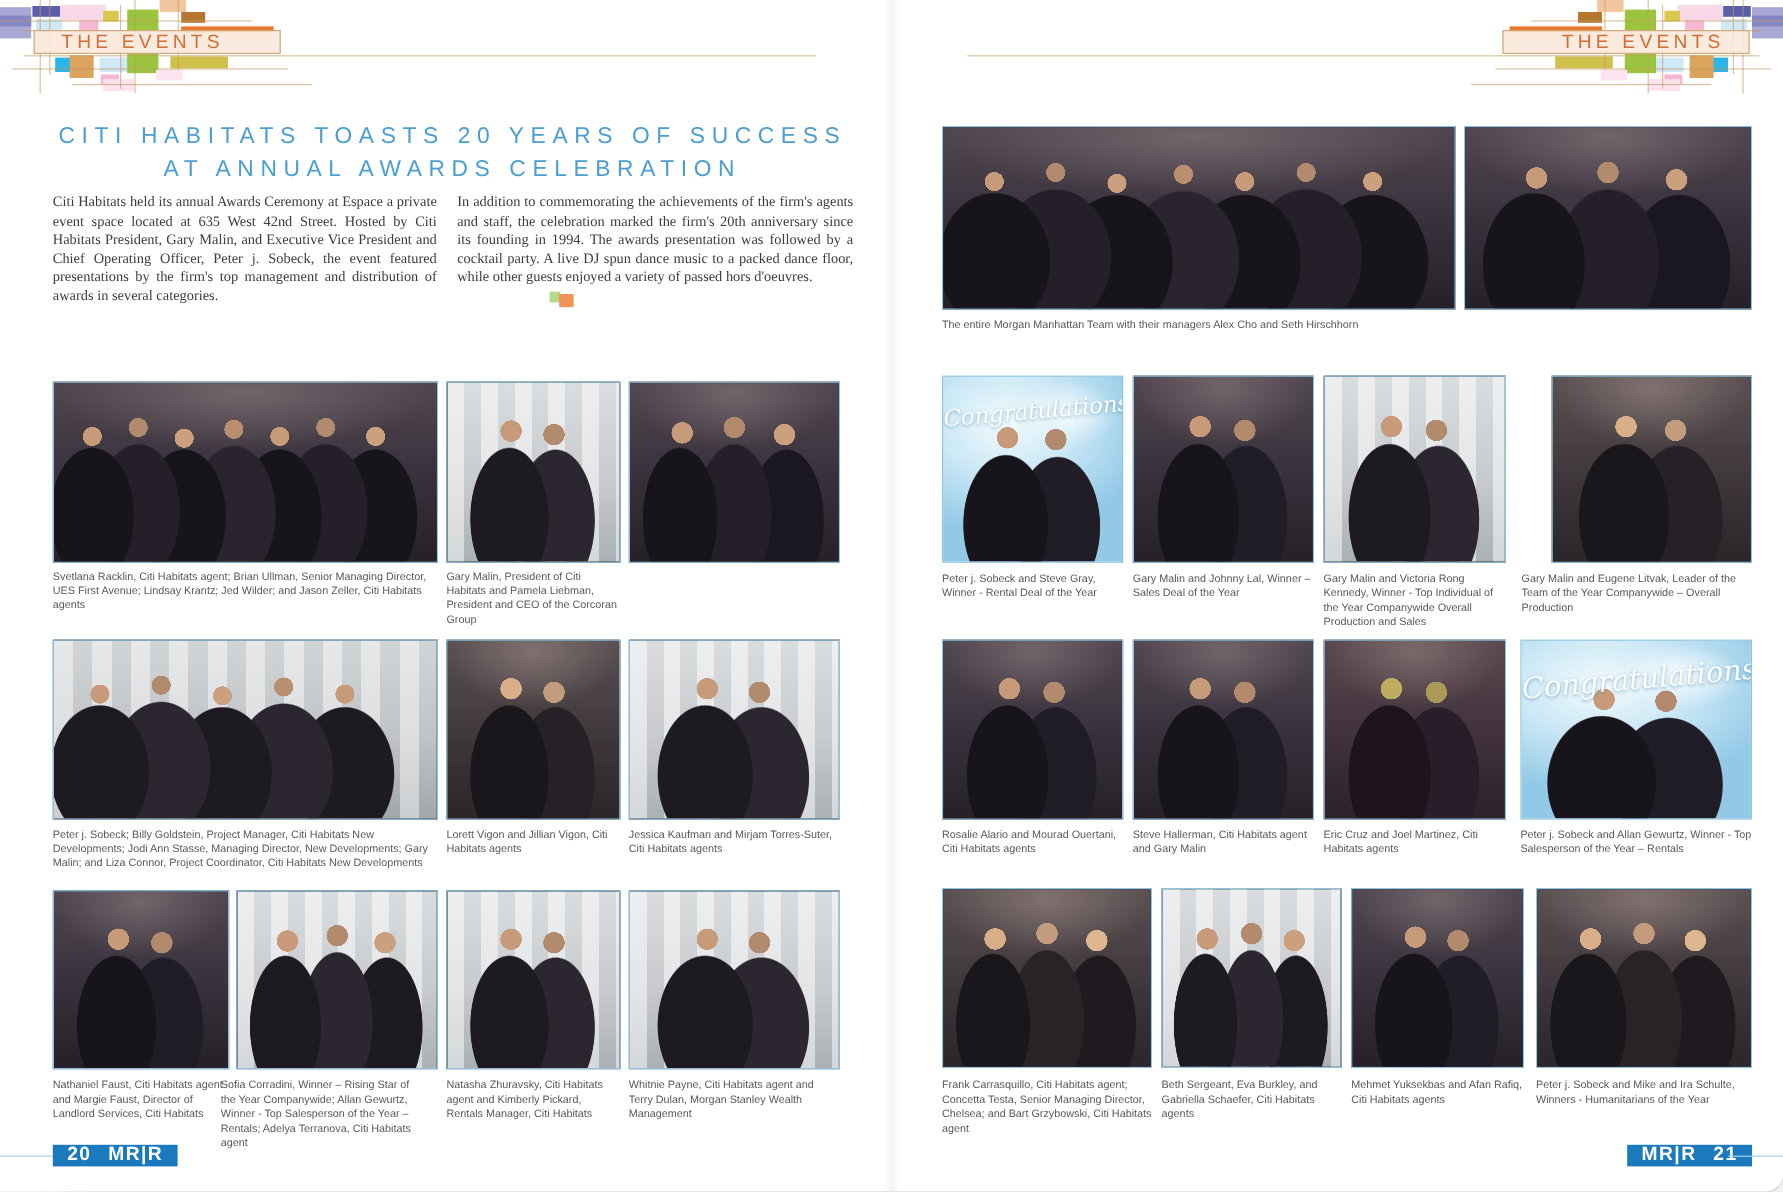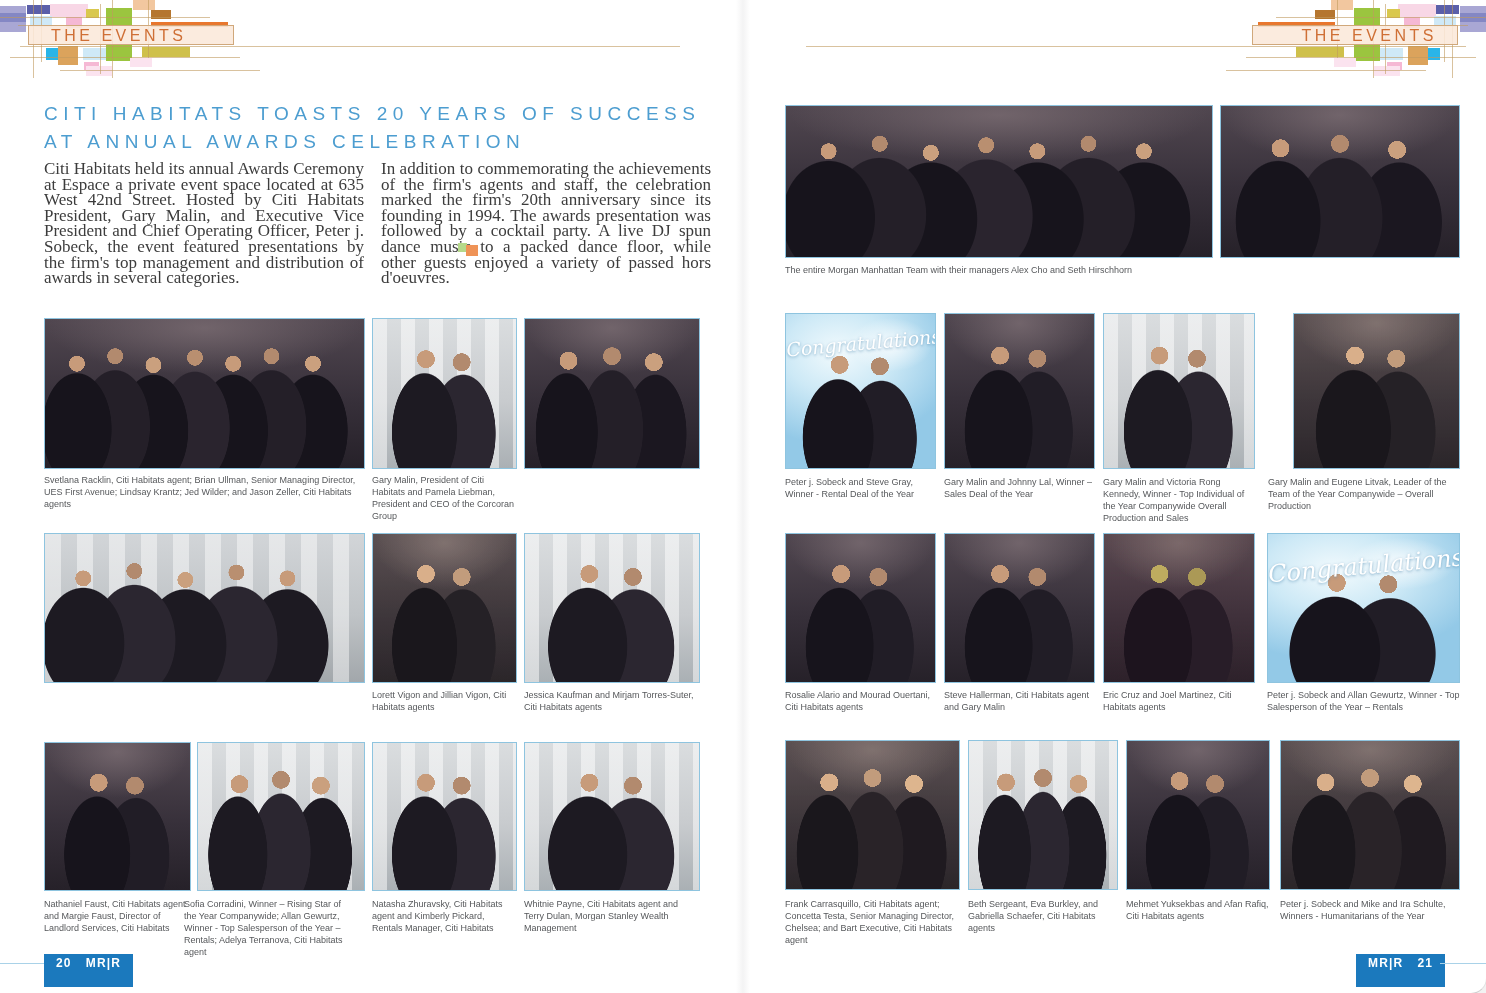--- a/index.html
+++ b/index.html
@@ -21,23 +21,23 @@
   .k-ppink{background:#f8d7e6}.k-pink{background:#f5b8d4}.k-pppink{background:#fbe3ef}
   .k-green{background:#9bc53f}.k-yel{background:#d9c84e}.k-peach{background:#f2c79f}
   .k-brown{background:#b5762f}.k-org{background:#e8772e}.k-cyan{background:#29b5e8}
   .k-pblue{background:#cfe9f7}.k-tan{background:#dba35c}.k-khaki{background:#cfc04b}
   .evt-label{position:absolute;height:20px;background:rgba(251,232,218,.88);
     border:1px solid #d0a87b;line-height:20px;font-size:16px;letter-spacing:3.5px;
     color:#cf6f35;box-sizing:border-box;}
   .evt-label.lft{padding-left:22px;}
   .evt-label.rgt{text-align:right;padding-right:20px;}
   
-  .art-title{position:absolute;color:#4c9dd0;
+  .art-title{position:absolute;text-align:center;color:#4c9dd0;
     font-size:19px;letter-spacing:5.5px;line-height:28px;}
-  .bodycol{position:absolute;font-family:"Liberation Serif",serif;font-size:17px;
+  .bodycol{position:absolute;font-family:"Liberation Serif",serif;font-size:12px;
     line-height:15.6px;color:#3c3c3c;text-align:justify;}
   .endmark{position:absolute;}
   .endmark .g{position:absolute;left:0;top:0;width:9px;height:9px;background:#b5d98a;}
   .endmark .o{position:absolute;left:8px;top:2px;width:12px;height:11px;background:#ef9357;}
   
   .ph{position:absolute;box-sizing:border-box;border:1px solid #8ec4df;overflow:hidden;background:#2e282c;}
   .fig{position:absolute;inset:0;}
   .f-duo{background:
     radial-gradient(circle 9px at 37% 27%, #c79b7a 98%, transparent),
     radial-gradient(circle 9px at 62% 29%, #b28a6e 98%, transparent),
@@ -109,22 +109,22 @@
   .pinkish{filter:hue-rotate(28deg) saturate(1.35) brightness(1.05);}
   .congrats-bg{background:
     radial-gradient(ellipse 40% 25% at 70% 20%, rgba(255,255,255,.8) 0%, transparent 70%),
     radial-gradient(ellipse 80% 60% at 35% 25%, #f2fafd 0%, #cde9f6 45%, #93c9e7 100%);}
   .congrats-text{position:absolute;left:0;right:0;top:12%;text-align:center;
     font-family:"DejaVu Serif",serif;font-style:italic;color:#ffffff;
     transform:rotate(-5deg);text-shadow:0 1px 3px rgba(70,130,170,.65);white-space:nowrap;}
   
   .cap{position:absolute;font-size:9px;line-height:12px;color:#56585b;}
   
-  .pgbox{position:absolute;top:954px;height:33px;background:#1b79bd;color:#fff;
-    font-weight:bold;font-size:12px;letter-spacing:1.2px;line-height:18px;padding:0 12px;}
+  .pgbox{position:absolute;top:954px;height:18px;background:#1b79bd;color:#fff;
+    font-weight:bold;font-size:16px;letter-spacing:1.2px;line-height:18px;padding:0 12px;}
   .pgbox span{display:inline-block;}
   .pgbox .gap{margin-left:14px;}
   .pgline{position:absolute;top:963px;height:1px;background:#a9d2e8;}
 </style>
 </head>
 <body>
 
 <div class="spread">
 
   <div class="collage" style="left:0;">
@@ -220,20 +220,21 @@
 
   <div class="ph" style="left:44px;top:533px;width:321px;height:150px">
       <div class="fig f-crowd-b"></div>
     </div>
   <div class="ph" style="left:372px;top:533px;width:145px;height:150px">
       <div class="fig f-duo warm"></div>
     </div>
   <div class="ph" style="left:524px;top:533px;width:176px;height:150px">
       <div class="fig f-duo-b"></div>
     </div>
+  <div class="cap" style="left:44px;top:689px;width:321px">Peter j. Sobeck; Billy Goldstein, Project Manager, Citi Habitats New Developments; Jodi Ann Stasse, Managing Director, New Developments; Gary Malin; and Liza Connor, Project Coordinator, Citi Habitats New Developments</div>
   <div class="cap" style="left:372px;top:689px;width:145px">Lorett Vigon and Jillian Vigon, Citi Habitats agents</div>
   <div class="cap" style="left:524px;top:689px;width:176px">Jessica Kaufman and Mirjam Torres-Suter, Citi Habitats agents</div>
 
   <div class="ph" style="left:44px;top:742px;width:147px;height:149px">
       <div class="fig f-duo"></div>
     </div>
   <div class="ph" style="left:197px;top:742px;width:168px;height:149px">
       <div class="fig f-trio-b"></div>
     </div>
   <div class="ph" style="left:372px;top:742px;width:145px;height:149px">
@@ -296,21 +297,21 @@
     </div>
   <div class="ph" style="left:968px;top:740px;width:150px;height:150px">
       <div class="fig f-trio-b"></div>
     </div>
   <div class="ph" style="left:1126px;top:740px;width:144px;height:150px">
       <div class="fig f-duo"></div>
     </div>
   <div class="ph" style="left:1280px;top:740px;width:180px;height:150px">
       <div class="fig f-trio warm"></div>
     </div>
-  <div class="cap" style="left:785px;top:898px;width:175px">Frank Carrasquillo, Citi Habitats agent; Concetta Testa, Senior Managing Director, Chelsea; and Bart Executive, Citi Habitats agent</div>
+  <div class="cap" style="left:785px;top:898px;width:175px">Frank Carrasquillo, Citi Habitats agent; Concetta Testa, Senior Managing Director, Chelsea; and Bart Grzybowski, Citi Habitats agent</div>
   <div class="cap" style="left:968px;top:898px;width:150px">Beth Sergeant, Eva Burkley, and Gabriella Schaefer, Citi Habitats agents</div>
   <div class="cap" style="left:1126px;top:898px;width:144px">Mehmet Yuksekbas and Afan Rafiq, Citi Habitats agents</div>
   <div class="cap" style="left:1280px;top:898px;width:180px">Peter j. Sobeck and Mike and Ira Schulte, Winners - Humanitarians of the Year</div>
 
   <div class="pgline" style="left:0;width:44px"></div>
   <div class="pgbox" style="left:44px">
     <span>20</span><span class="gap">MR|R</span>
   </div>
   <div class="pgbox" style="left:1356px">
     <span>MR|R</span><span class="gap">21</span>

